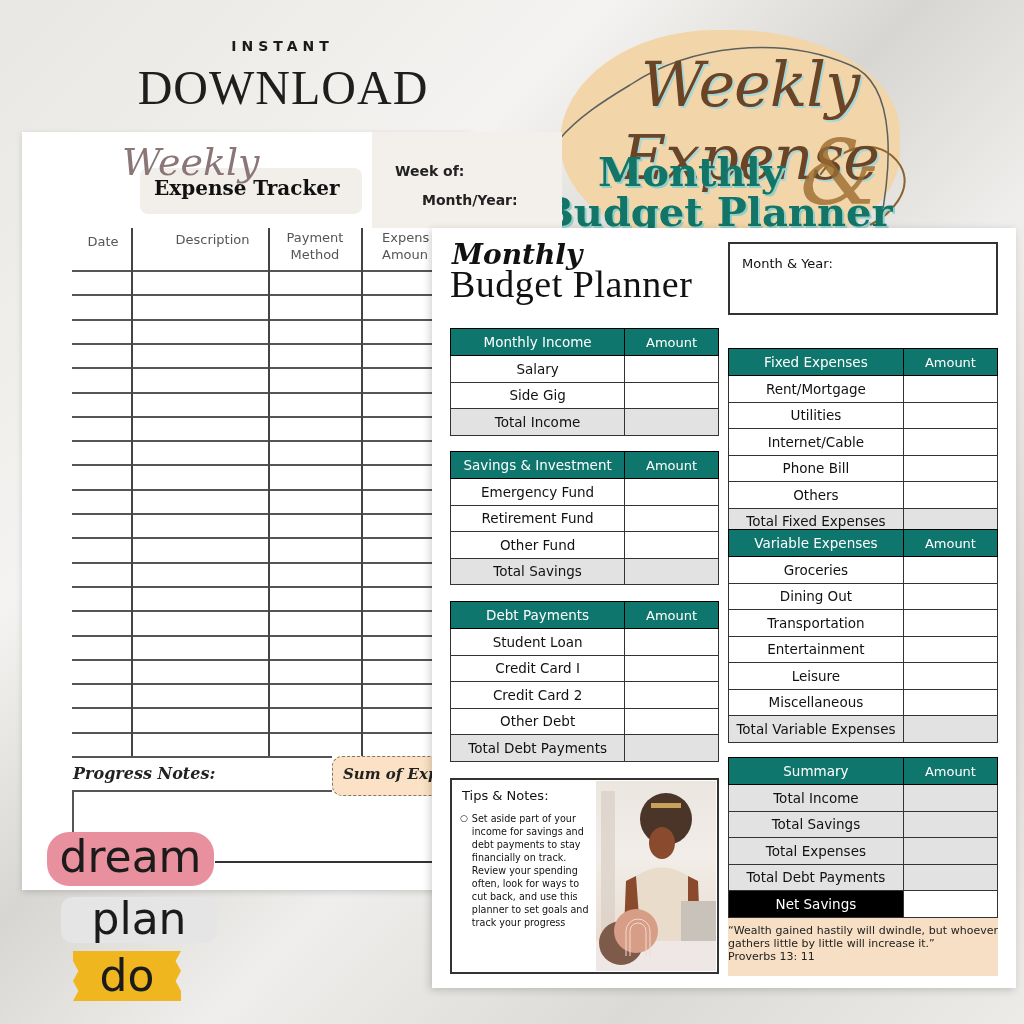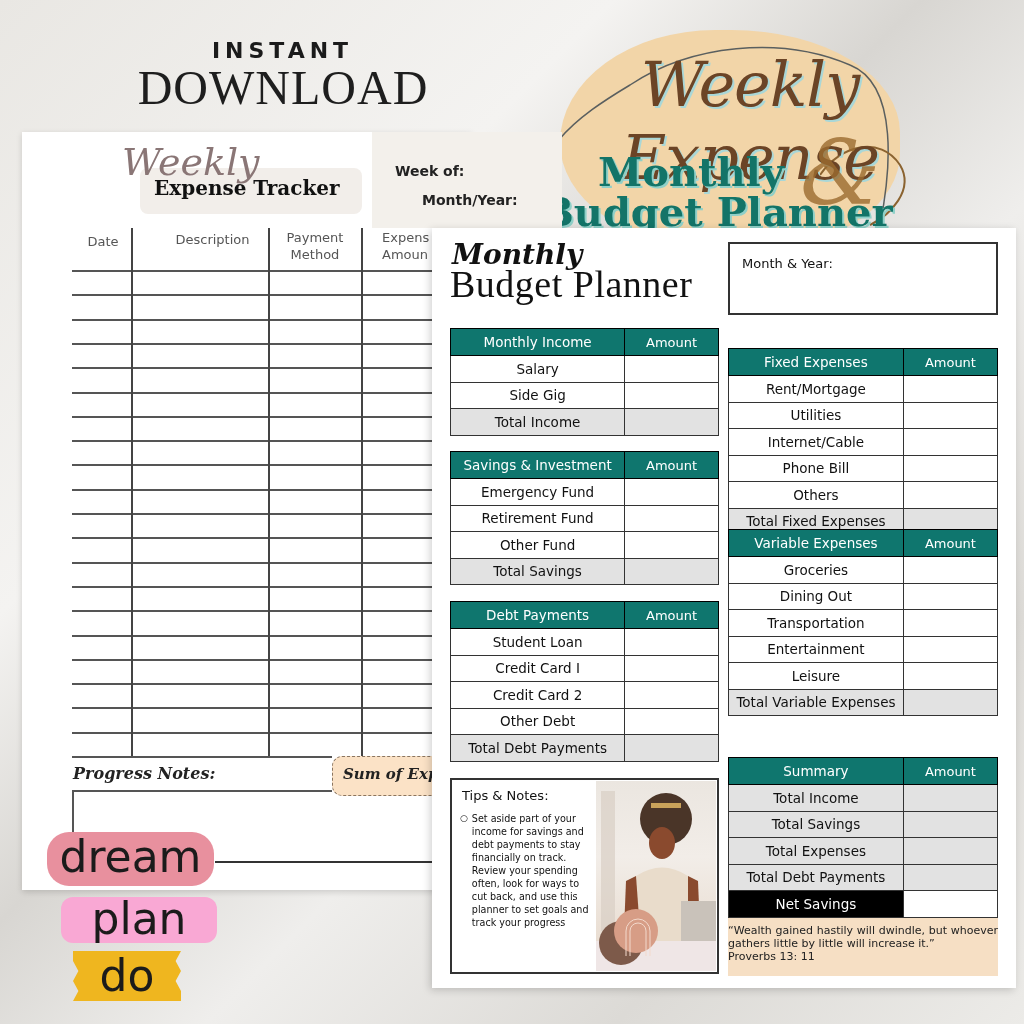--- a/index.html
+++ b/index.html
@@ -5,21 +5,21 @@
   * { box-sizing: border-box; margin: 0; padding: 0; }
   html, body { width: 1024px; height: 1024px; overflow: hidden; }
   body {
     position: relative;
     font-family: "Liberation Sans", sans-serif;
     background: linear-gradient(135deg, #e9e7e3 0%, #f4f3f1 30%, #d8d6d2 45%, #efeeec 60%, #dcdad6 80%, #ecebe8 100%);
   }
   .abs { position: absolute; }
 
   
-  .instant { left: 130px; top: 38px; width: 305px; text-align: center; font-family: "DejaVu Sans", sans-serif; font-weight: bold; font-size: 22px; letter-spacing: 5px; color: #1b1b1b; }
+  .instant { left: 130px; top: 38px; width: 305px; text-align: center; font-family: "DejaVu Sans", sans-serif; font-weight: bold; font-size: 14px; letter-spacing: 5px; color: #1b1b1b; }
   .download { left: 128px; top: 60px; width: 310px; text-align: center; font-family: "Liberation Serif", serif; font-size: 48px; color: #1e1e1e; letter-spacing: 1px; }
 
   .blob { left: 560px; top: 30px; width: 340px; height: 215px; background: #f2d5a8; border-radius: 48% 52% 40% 45% / 55% 50% 45% 50%; }
   .swirl { left: 520px; top: 25px; width: 420px; height: 230px; }
   .script-title { left: 515px; top: 48px; width: 470px; text-align: center; font-family: "DejaVu Serif", serif; font-style: italic; font-size: 62px; color: #6b4426; text-shadow: 2px 2px 0 #a9d7d7; letter-spacing: -1px; }
   .amp { left: 800px; top: 120px; font-family: "DejaVu Serif", serif; font-style: italic; font-size: 90px; color: #9b6b2f; opacity: .8; }
   .mb1 { left: 598px; top: 148px; font-family: "DejaVu Serif", serif; font-weight: bold; font-size: 40px; color: #137468; text-shadow: 2px 2px 0 #8fd0c8; }
   .mb2 { left: 540px; top: 188px; font-family: "DejaVu Serif", serif; font-weight: bold; font-size: 40px; color: #137468; text-shadow: 2px 2px 0 #8fd0c8; white-space: nowrap; }
 
   
@@ -31,21 +31,21 @@
   .wt-label { font-family: "DejaVu Sans", sans-serif; font-weight: bold; font-size: 14px; color: #222; }
   .col-head { font-family: "DejaVu Sans", sans-serif; font-size: 13px; color: #555; text-align: center; line-height: 17px; }
   .hline { height: 1.5px; background: #555; }
   .vline { width: 1.5px; background: #444; }
 
   .progress { left: 73px; top: 764px; font-family: "DejaVu Serif", serif; font-style: italic; font-weight: bold; font-size: 16px; color: #222; }
   .sum-box { left: 332px; top: 756px; width: 110px; height: 40px; background: #fbe2c6; border: 1.5px dashed #8a7560; border-right: none; border-radius: 10px 0 0 10px; font-family: "DejaVu Serif", serif; font-style: italic; font-weight: bold; font-size: 15px; color: #222; padding: 8px 0 0 10px; white-space: nowrap; overflow: hidden; }
 
   .sticker { font-family: "DejaVu Sans", sans-serif; font-size: 44px; color: #1b1b1b; text-align: center; line-height: 50px; }
   .dream { left: 47px; top: 832px; width: 167px; height: 54px; background: #e8909e; border-radius: 22px; }
-  .plan { left: 61px; top: 897px; width: 156px; height: 46px; background: #f9a8d4; border-radius: 12px; }
+  .plan { left: 61px; top: 897px; width: 156px; height: 46px; background: #e5e5e5; border-radius: 12px; }
   .do { left: 73px; top: 951px; width: 108px; height: 50px; background: #efb61f; clip-path: polygon(0 0,100% 0,95% 20%,100% 40%,95% 60%,100% 80%,100% 100%,0 100%,5% 80%,0 60%,5% 40%,0 20%); }
 
   
   .sheet2 { left: 432px; top: 228px; width: 584px; height: 760px; background: #fff; box-shadow: -2px 2px 8px rgba(0,0,0,.18); }
   .mp-script { left: 452px; top: 238px; font-family: "DejaVu Serif", serif; font-style: italic; font-weight: bold; font-size: 28px; color: #111; }
   .mp-title { left: 450px; top: 262px; font-family: "Liberation Serif", serif; font-size: 38px; color: #111; letter-spacing: .5px; }
   .my-box { left: 728px; top: 242px; width: 270px; height: 73px; border: 2px solid #333; padding: 12px; font-family: "DejaVu Sans", sans-serif; font-size: 13px; color: #111; }
 
   table.bt { position: absolute; border-collapse: collapse; font-family: "DejaVu Sans", sans-serif; color: #111; }
   table.bt td, table.bt th { border: 1.5px solid #333; height: 26.5px; padding: 0; font-size: 13.5px; text-align: center; font-weight: normal; }
@@ -286,20 +286,24 @@
         <td class="amt-cell"></td>
       </tr>
       <tr class="">
         <td class="lab">Entertainment</td>
         <td class="amt-cell"></td>
       </tr>
       <tr class="">
         <td class="lab">Leisure</td>
         <td class="amt-cell"></td>
       </tr>
+      <tr class="">
+        <td class="lab">Miscellaneous</td>
+        <td class="amt-cell"></td>
+      </tr>
       <tr class="total">
         <td class="lab">Total Variable Expenses</td>
         <td class="amt-cell"></td>
       </tr>
     </tbody>
   </table>
 <table class="bt" id="t-summary" style="left:728px;top:757px;width:270px;">
     <tbody>
       <tr>
         <th style="width:65%">Summary</th>

